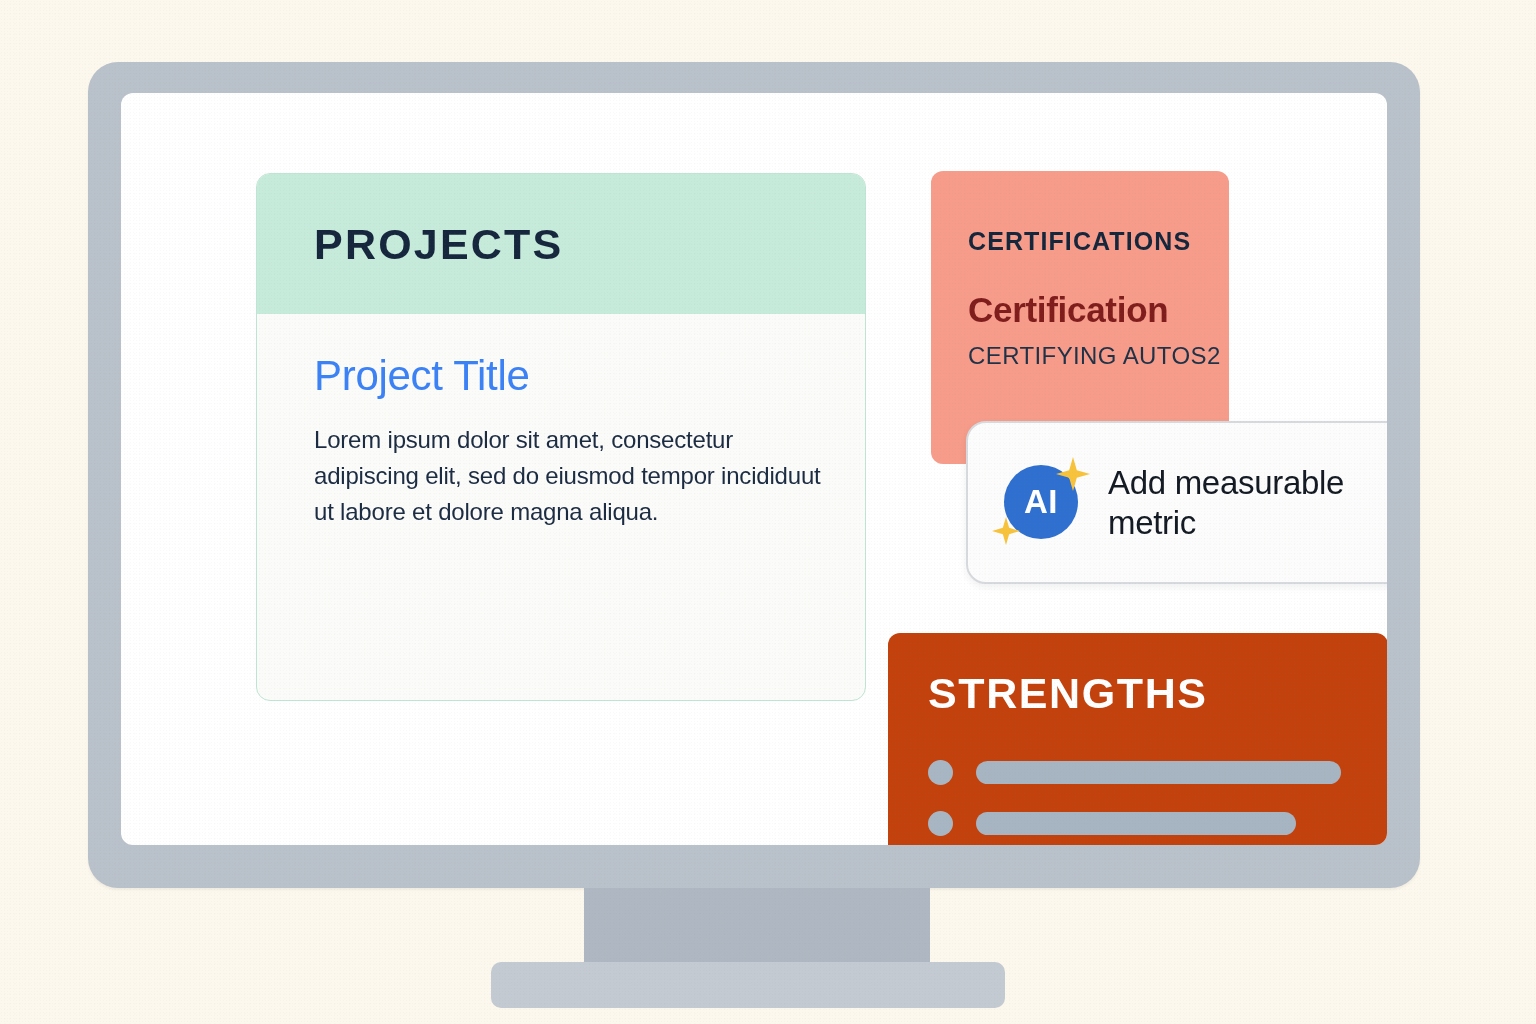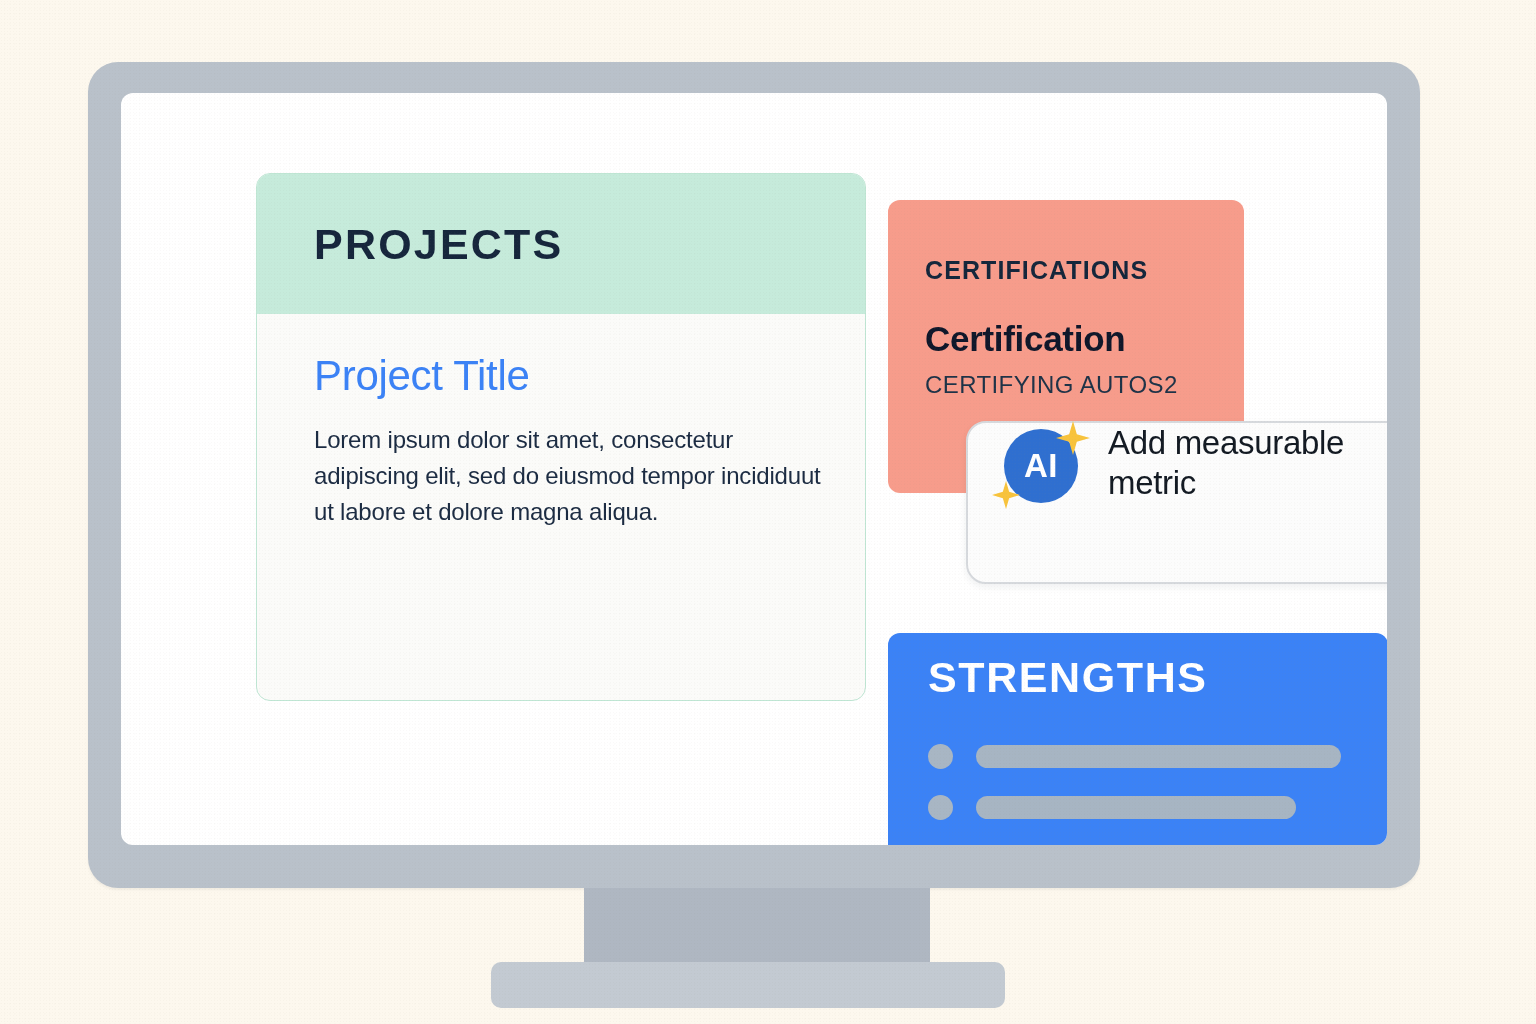--- a/index.html
+++ b/index.html
@@ -110,40 +110,39 @@
     font-size: 24px;
     color: #1B2B42;
     line-height: 1.49;
     margin: 0;
     letter-spacing: -.2px;
   }
 
   
   .cert-card {
     position: absolute;
-    left: 767px;
+    left: 810px;
     top: 78px;
-    width: 356px;
+    width: 298px;
     height: 293px;
     background: #F79C8B;
     border-radius: 12px;
     box-sizing: border-box;
     padding: 56px 0 0 37px;
-    margin-top: 29px;
   }
   .cert-head-title {
     font-size: 25px;
     font-weight: bold;
     color: #14263B;
     letter-spacing: 1.1px;
   }
   .cert-name {
     font-size: 35px;
     font-weight: bold;
-    color: #0f172a;
+    color: #7f1d1d;
     margin-top: 34px;
     letter-spacing: -.3px;
   }
   .cert-issuer {
     font-size: 24px;
     font-weight: normal;
     color: #1D3247;
     margin-top: 12px;
     letter-spacing: .4px;
   }
@@ -153,21 +152,21 @@
     position: absolute;
     left: 845px;
     top: 328px;
     width: 452px;
     height: 163px;
     background: #FCFCFC;
     border: 2px solid #D6D9DD;
     border-radius: 20px;
     box-sizing: border-box;
     display: flex;
-    align-items: flex-start;
+    align-items: center;
     padding-left: 30px;
     box-shadow: 0 3px 7px rgba(30,40,60,.07);
   }
   .ai-badge {
     position: relative;
     width: 88px;
     height: 88px;
     flex: 0 0 88px;
   }
   .ai-circle {
@@ -201,24 +200,24 @@
     letter-spacing: -.3px;
   }
 
   
   .strengths-card {
     position: absolute;
     left: 767px;
     top: 540px;
     width: 500px;
     height: 290px;
-    background: #3b82f6;
+    background: #c2410c;
     border-radius: 12px;
     box-sizing: border-box;
-    padding: 20px 0 0 40px;
+    padding: 36px 0 0 40px;
     overflow: hidden;
   }
   .strengths-title {
     font-size: 43px;
     font-weight: bold;
     color: #FFFFFF;
     letter-spacing: 1.6px;
   }
   .s-list { margin-top: 42px; }
   .s-row {

